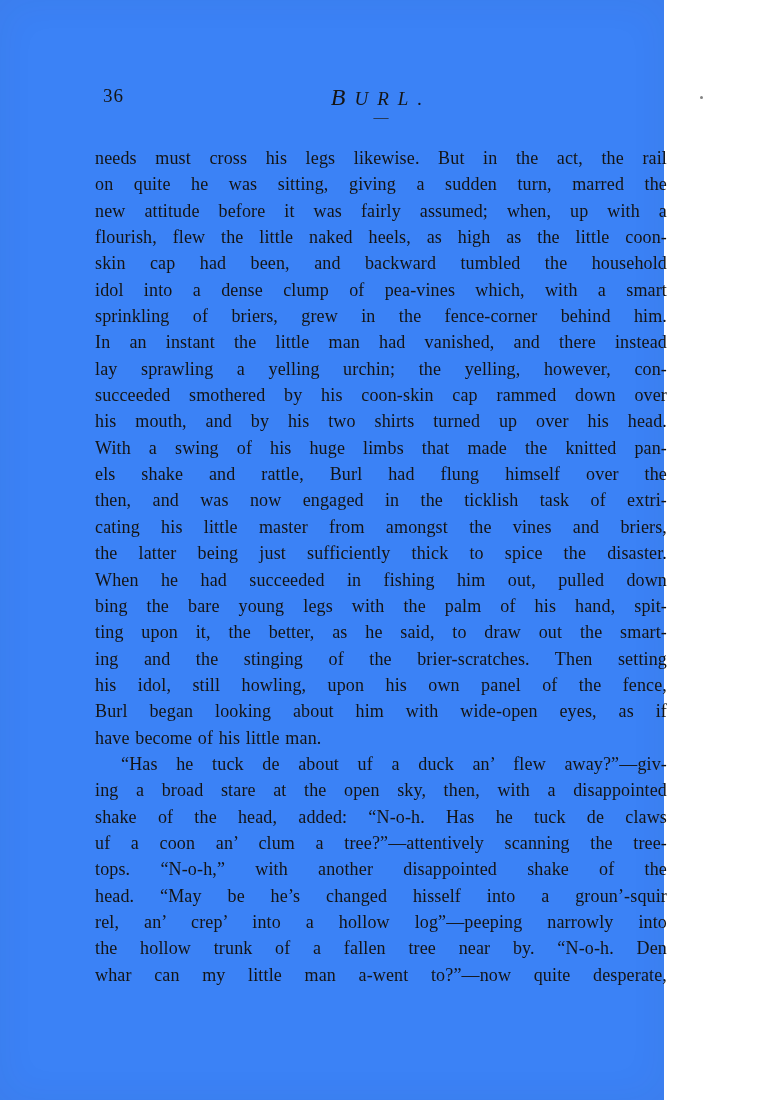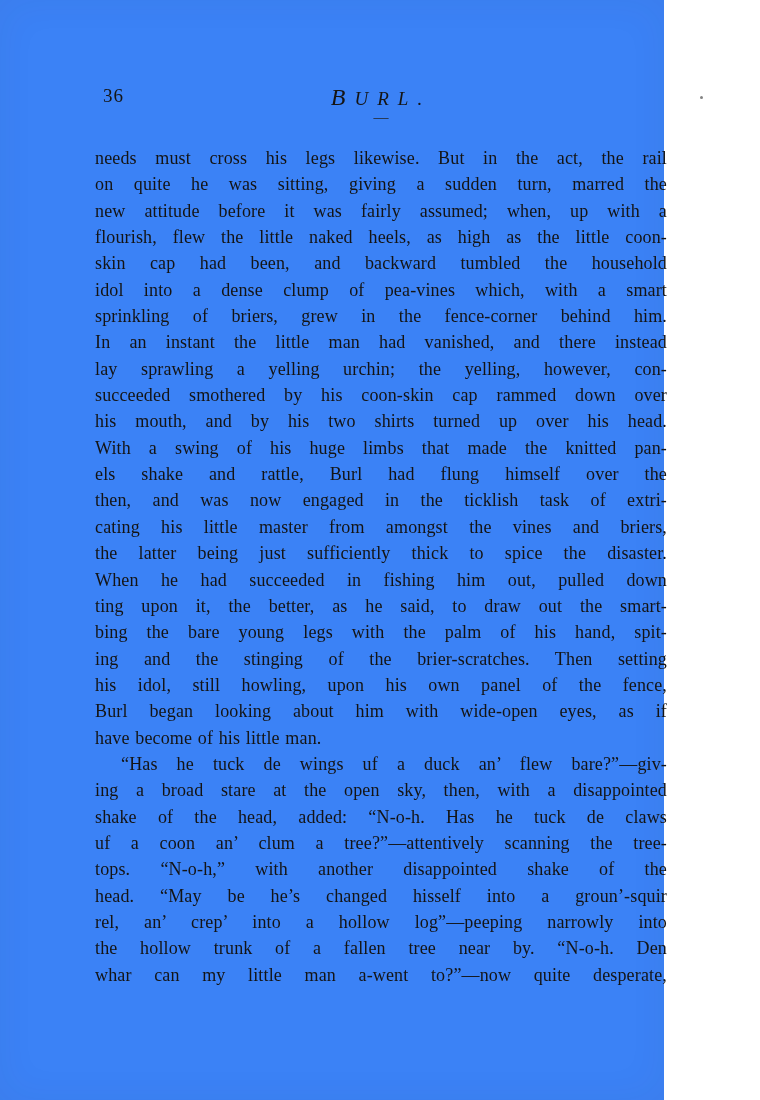--- a/index.html
+++ b/index.html
@@ -111,27 +111,27 @@
       <div class="line">In an instant the little man had vanished, and there instead</div>
       <div class="line">lay sprawling a yelling urchin; the yelling, however, con-</div>
       <div class="line">succeeded smothered by his coon-skin cap rammed down over</div>
       <div class="line">his mouth, and by his two shirts turned up over his head.</div>
       <div class="line">With a swing of his huge limbs that made the knitted pan-</div>
       <div class="line">els shake and rattle, Burl had flung himself over the</div>
       <div class="line">then, and was now engaged in the ticklish task of extri-</div>
       <div class="line">cating his little master from amongst the vines and briers,</div>
       <div class="line">the latter being just sufficiently thick to spice the disaster.</div>
       <div class="line">When he had succeeded in fishing him out, pulled down</div>
+      <div class="line">bing the bare young legs with the palm of his hand, spit-</div>
       <div class="line">ting upon it, the better, as he said, to draw out the smart-</div>
-      <div class="line">bing the bare young legs with the palm of his hand, spit-</div>
       <div class="line">ing and the stinging of the brier-scratches.  Then setting</div>
       <div class="line">his idol, still howling, upon his own panel of the fence,</div>
       <div class="line">Burl began looking about him with wide-open eyes, as if</div>
       <div class="line last">have become of his little man.</div>
-      <div class="line indent">“Has he tuck de wings uf a duck an’ flew bare?”—giv-</div>
+      <div class="line indent">“Has he tuck de about uf a duck an’ flew away?”—giv-</div>
       <div class="line">ing a broad stare at the open sky, then, with a disappointed</div>
       <div class="line">shake of the head, added: “N-o-h.  Has he tuck de claws</div>
       <div class="line">uf a coon an’ clum a tree?”—attentively scanning the tree-</div>
       <div class="line">tops.  “N-o-h,” with another disappointed shake of the</div>
       <div class="line">head.  “May be he’s changed hisself into a groun’-squir</div>
       <div class="line">rel, an’ crep’ into a hollow log”—peeping narrowly into</div>
       <div class="line">the hollow trunk of a fallen tree near by.  “N-o-h.  Den</div>
       <div class="line">whar can my little man a-went to?”—now quite desperate,</div>
     </main>
 

